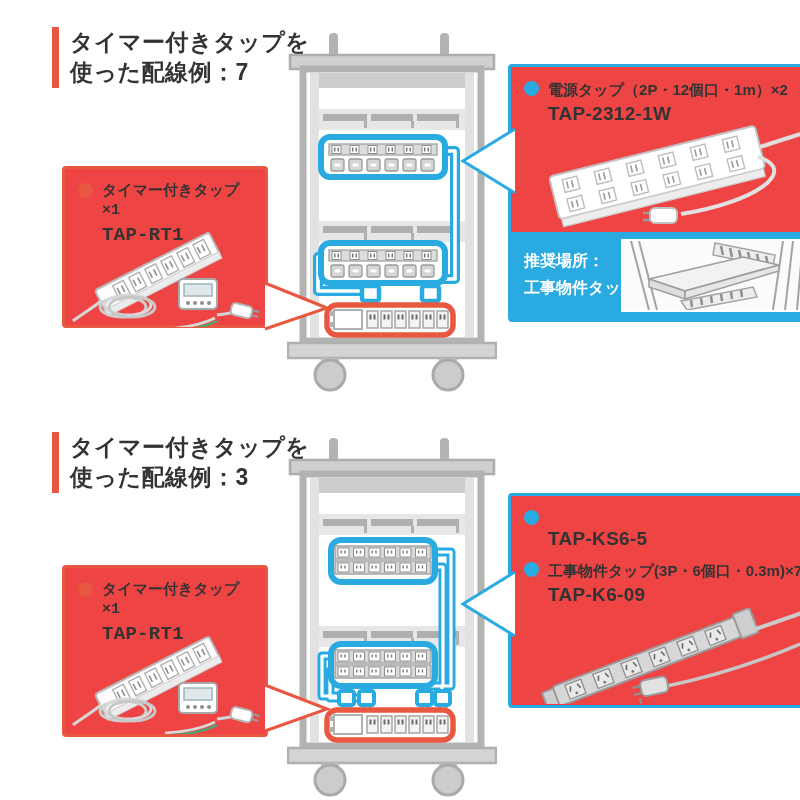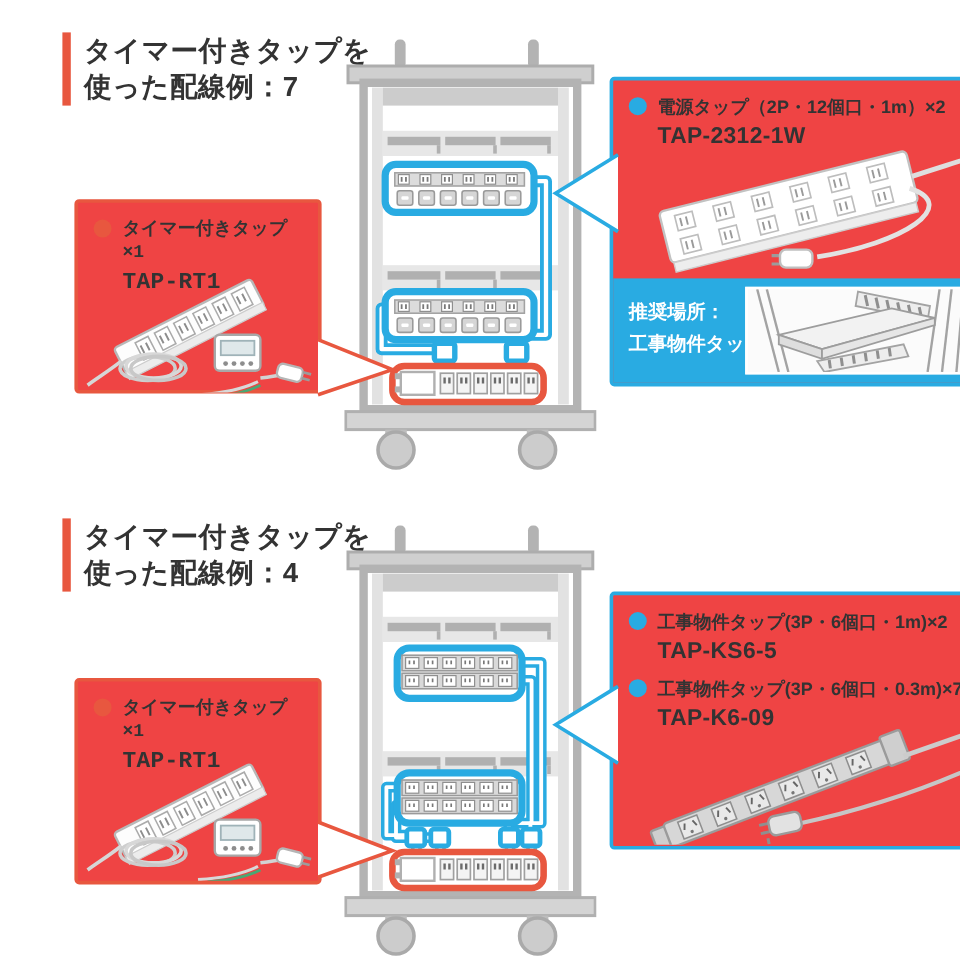--- a/index.html
+++ b/index.html
@@ -290,21 +290,21 @@
         <rect x="166" y="88" width="21" height="12" rx="4" fill="#fff" stroke="#b5b5b5" stroke-width="2"></rect>
         <path d="M187,91 h7 M187,96 h7" stroke="#9c9c9c" stroke-width="2.2"></path>
       </g>
       <path d="M150,101 C136,108 118,111 100,112" stroke="#d8d8d8" stroke-width="2.6" fill="none"></path>
       <path d="M152,104 C140,110 124,113 108,114" stroke="#49a874" stroke-width="2.4" fill="none"></path>
     </svg>
   </div>
 
   <div class="heading" style="left:20px; top:432px;">
     <div>タイマー付きタップを</div>
-    <div>使った配線例：4</div>
+    <div>使った配線例：3</div>
   </div>
 
   <svg class="cart" style="left:255px; top:430px;" width="210" height="370" viewBox="0 0 210 370">
     <g>
       <rect x="42" y="8" width="9" height="24" rx="4" fill="#b3b3b3"></rect>
       <rect x="153" y="8" width="9" height="24" rx="4" fill="#b3b3b3"></rect>
     </g>
     <g>
       <rect x="3" y="30" width="204" height="14" fill="#cfcfcf" stroke="#adadad" stroke-width="2.5"></rect>
       <rect x="16" y="44" width="178" height="272" fill="#fff" stroke="#b3b3b3" stroke-width="7"></rect>
@@ -427,21 +427,20 @@
       <circle cx="161" cy="350" r="15" fill="#cccccc" stroke="#aaaaaa" stroke-width="3"></circle>
     </g>
   </svg>
 
   <div class="callout blue" style="left:476px; top:493px; width:314px; height:215px;">
     <svg class="tail" style="left:-50px; top:72px;" width="54" height="72">
       <path d="M54,4 L2,36 L54,68"></path>
     </svg>
     <div class="item">
       <span class="dot"></span>
-      <span class="label">工事物件タップ(3P・6個口・1m)×2</span>
     </div>
     <div class="model">TAP-KS6-5</div>
     <div class="item" style="padding-top:11px;">
       <span class="dot"></span>
       <span class="label">工事物件タップ(3P・6個口・0.3m)×7</span>
     </div>
     <div class="model">TAP-K6-09</div>
 
     <svg class="prod" style="left:10px; top:110px;" width="295" height="98" viewBox="0 0 295 98">
       <g transform="rotate(-21 145 50)">

